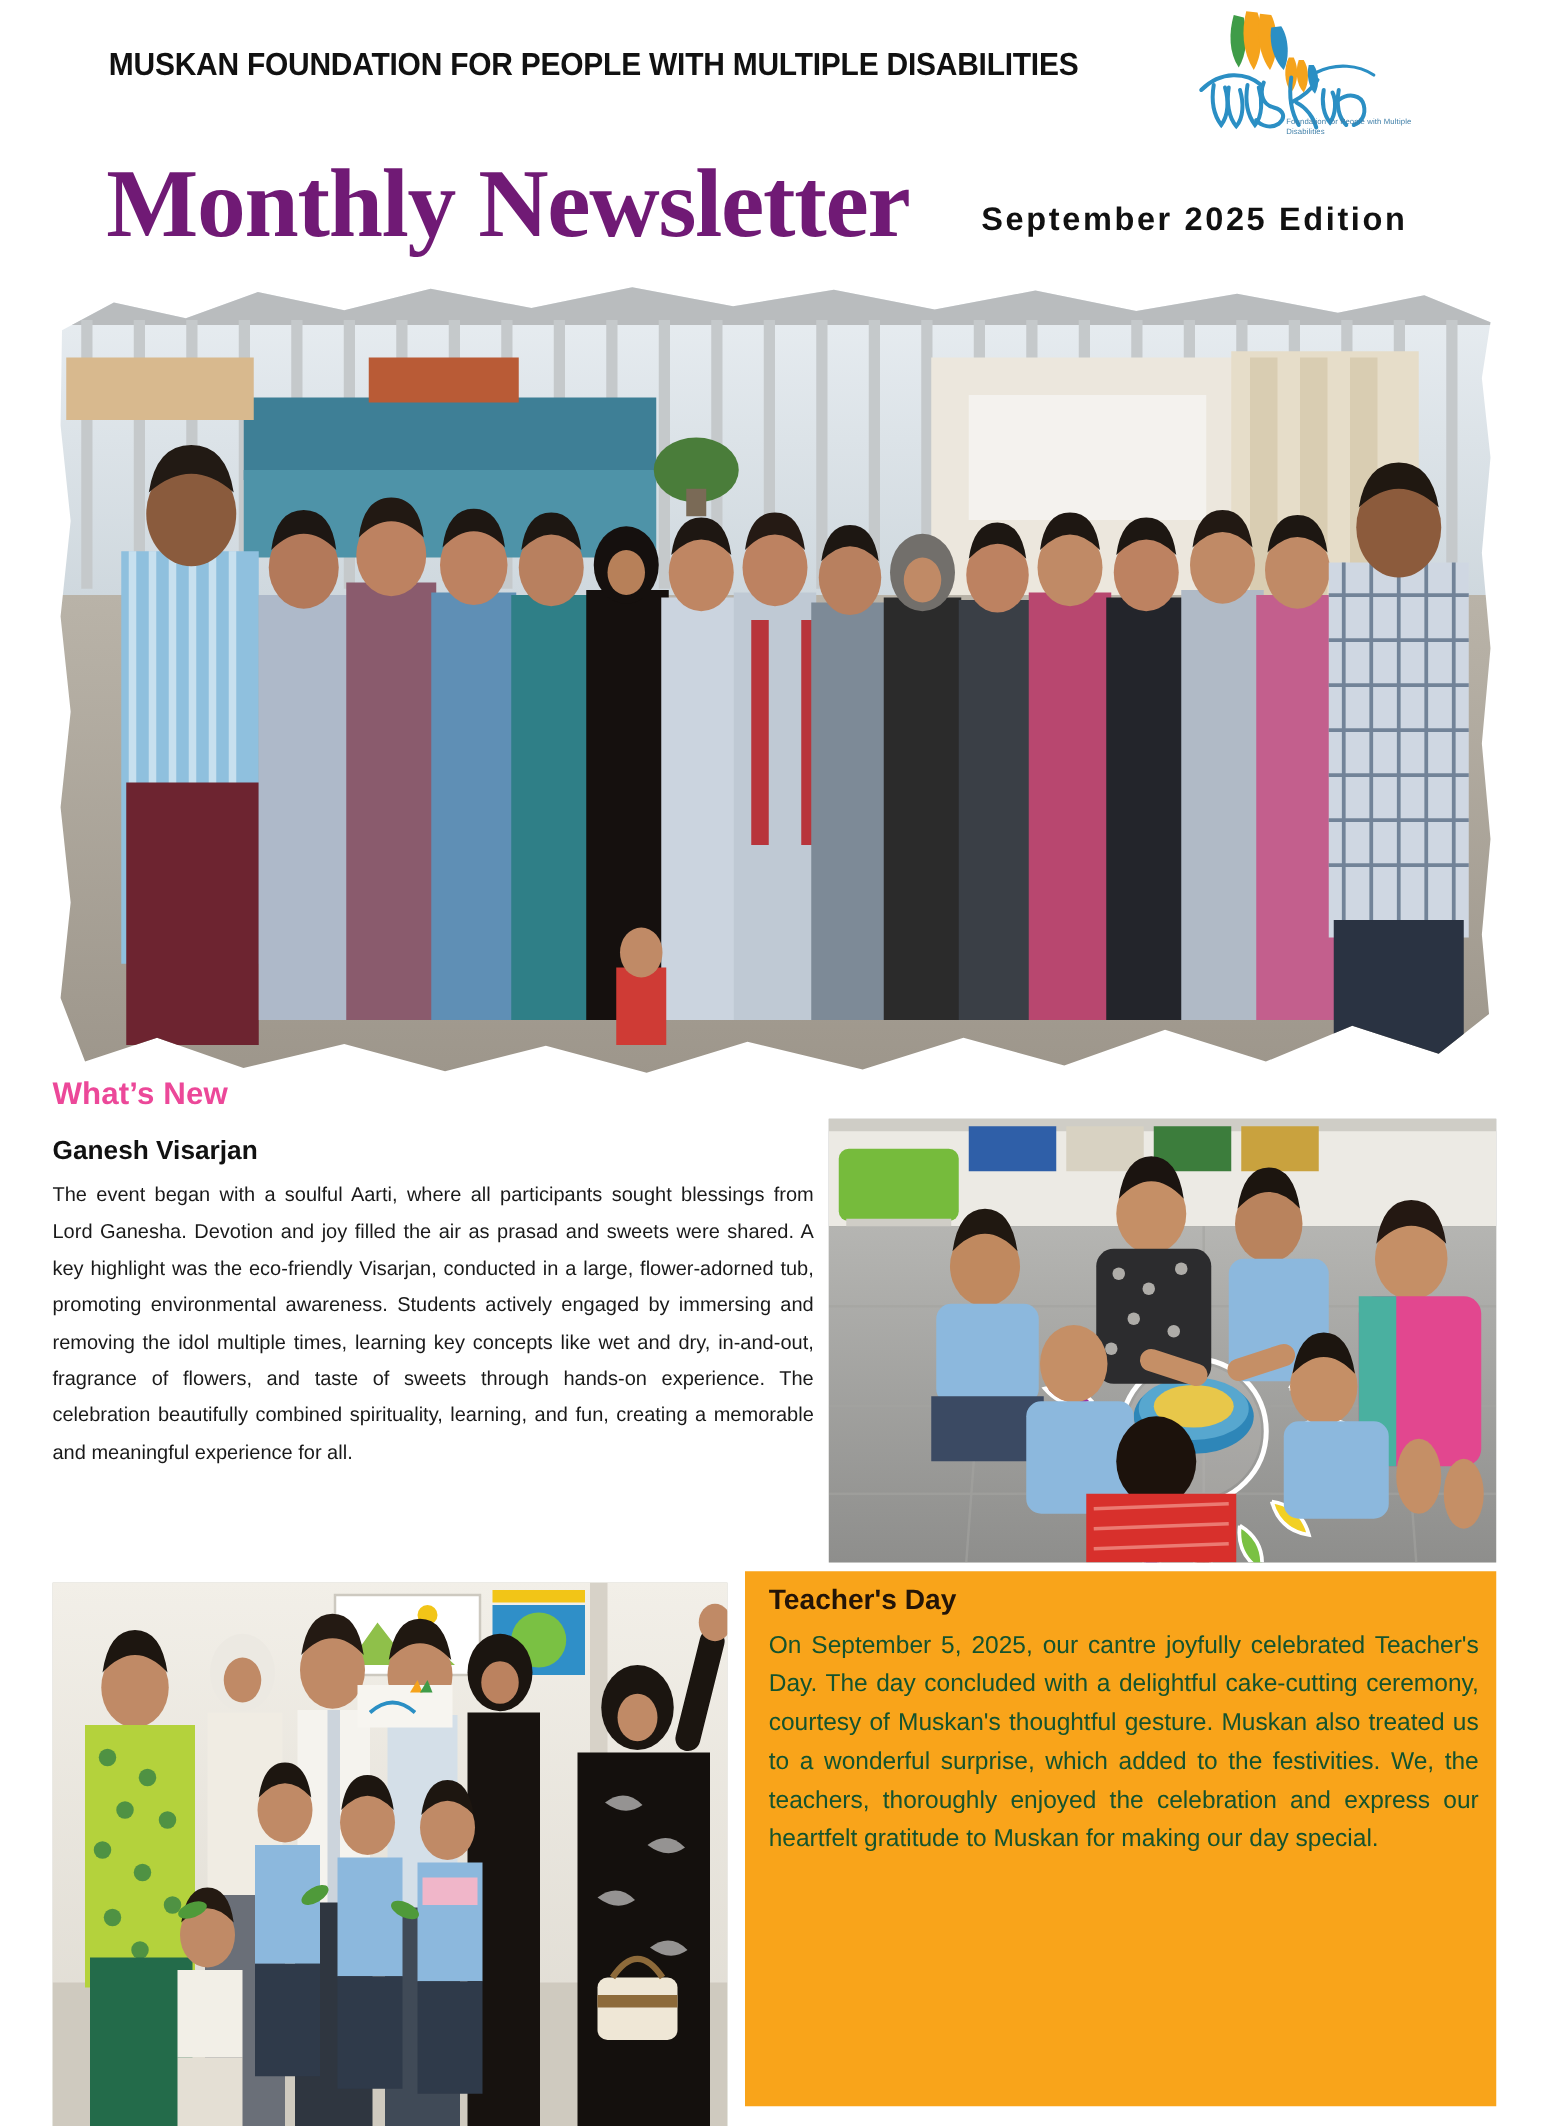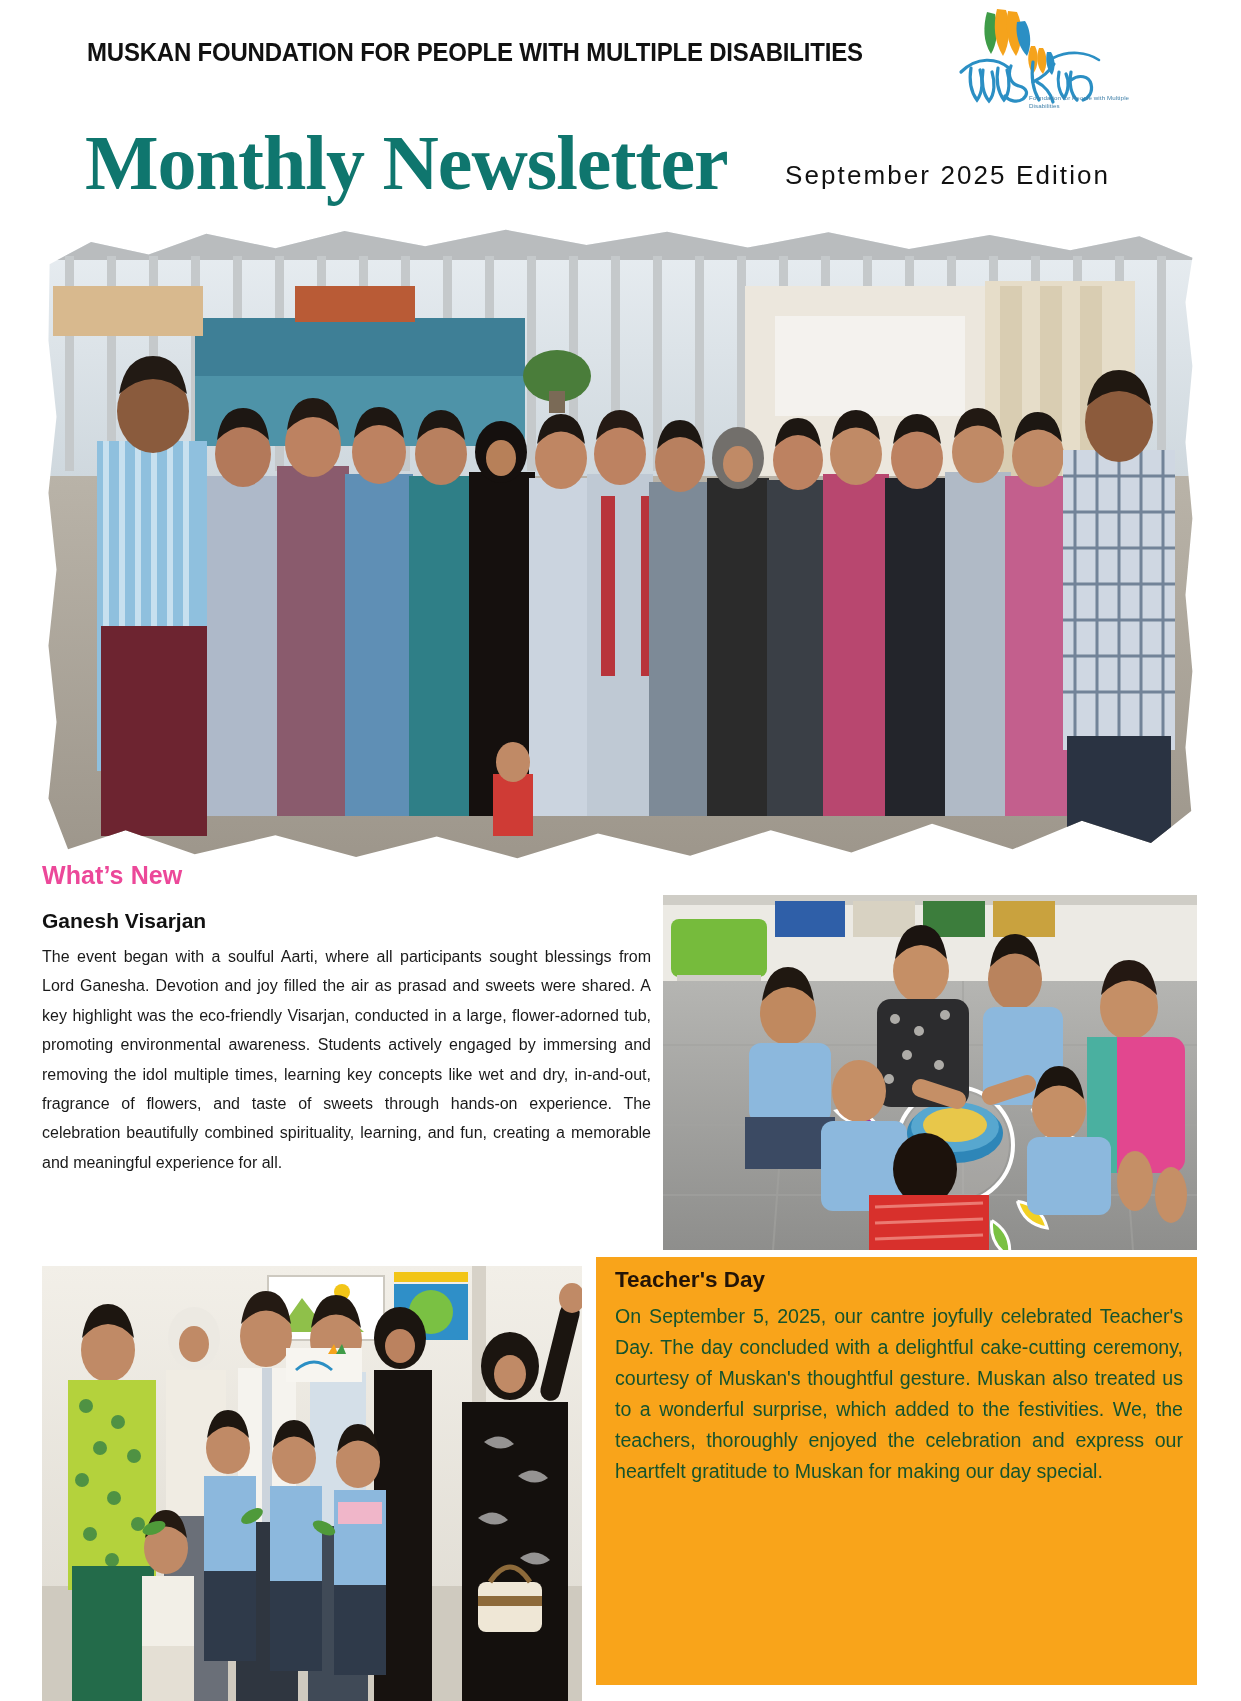--- a/index.html
+++ b/index.html
@@ -57,29 +57,29 @@
     letter-spacing: 0.1px;
   }
 
   .title-main {
     position: absolute;
     left: 62px; top: 122px;
     font-family: "Liberation Serif", "DejaVu Serif", serif;
     font-weight: bold;
     font-size: 78px;
     line-height: 82px;
-    color: #0f766e;
+    color: #701a75;
     letter-spacing: -1px;
     white-space: nowrap;
   }
   .title-edition {
     position: absolute;
     left: 762px; top: 160px;
     font-family: "Liberation Sans Narrow", "Liberation Sans", sans-serif;
-    font-weight: normal;
+    font-weight: bold;
     font-size: 26px;
     letter-spacing: 2.1px;
     color: #111111;
     white-space: nowrap;
   }
 
   
   .hero-wrap {
     position: absolute;
     left: 45px; top: 226px;

